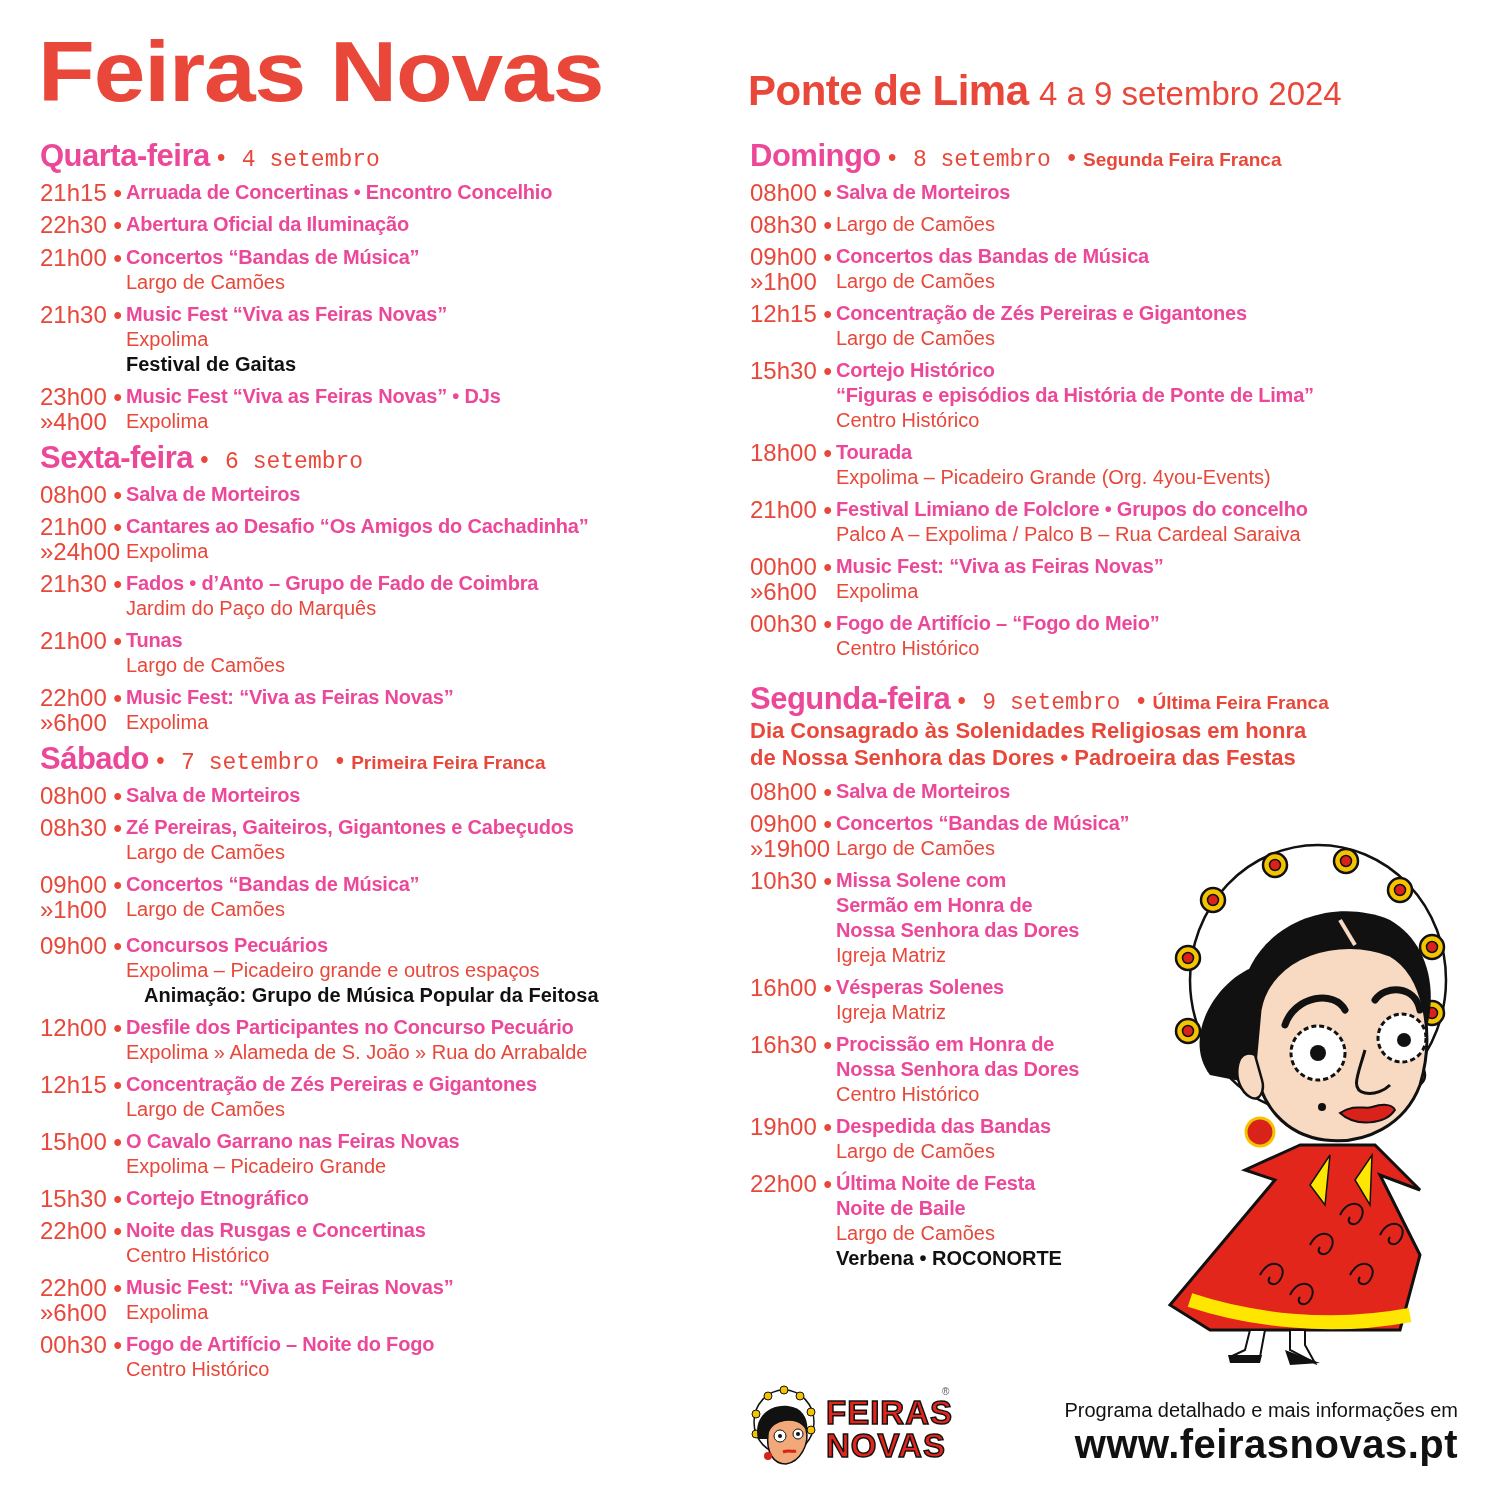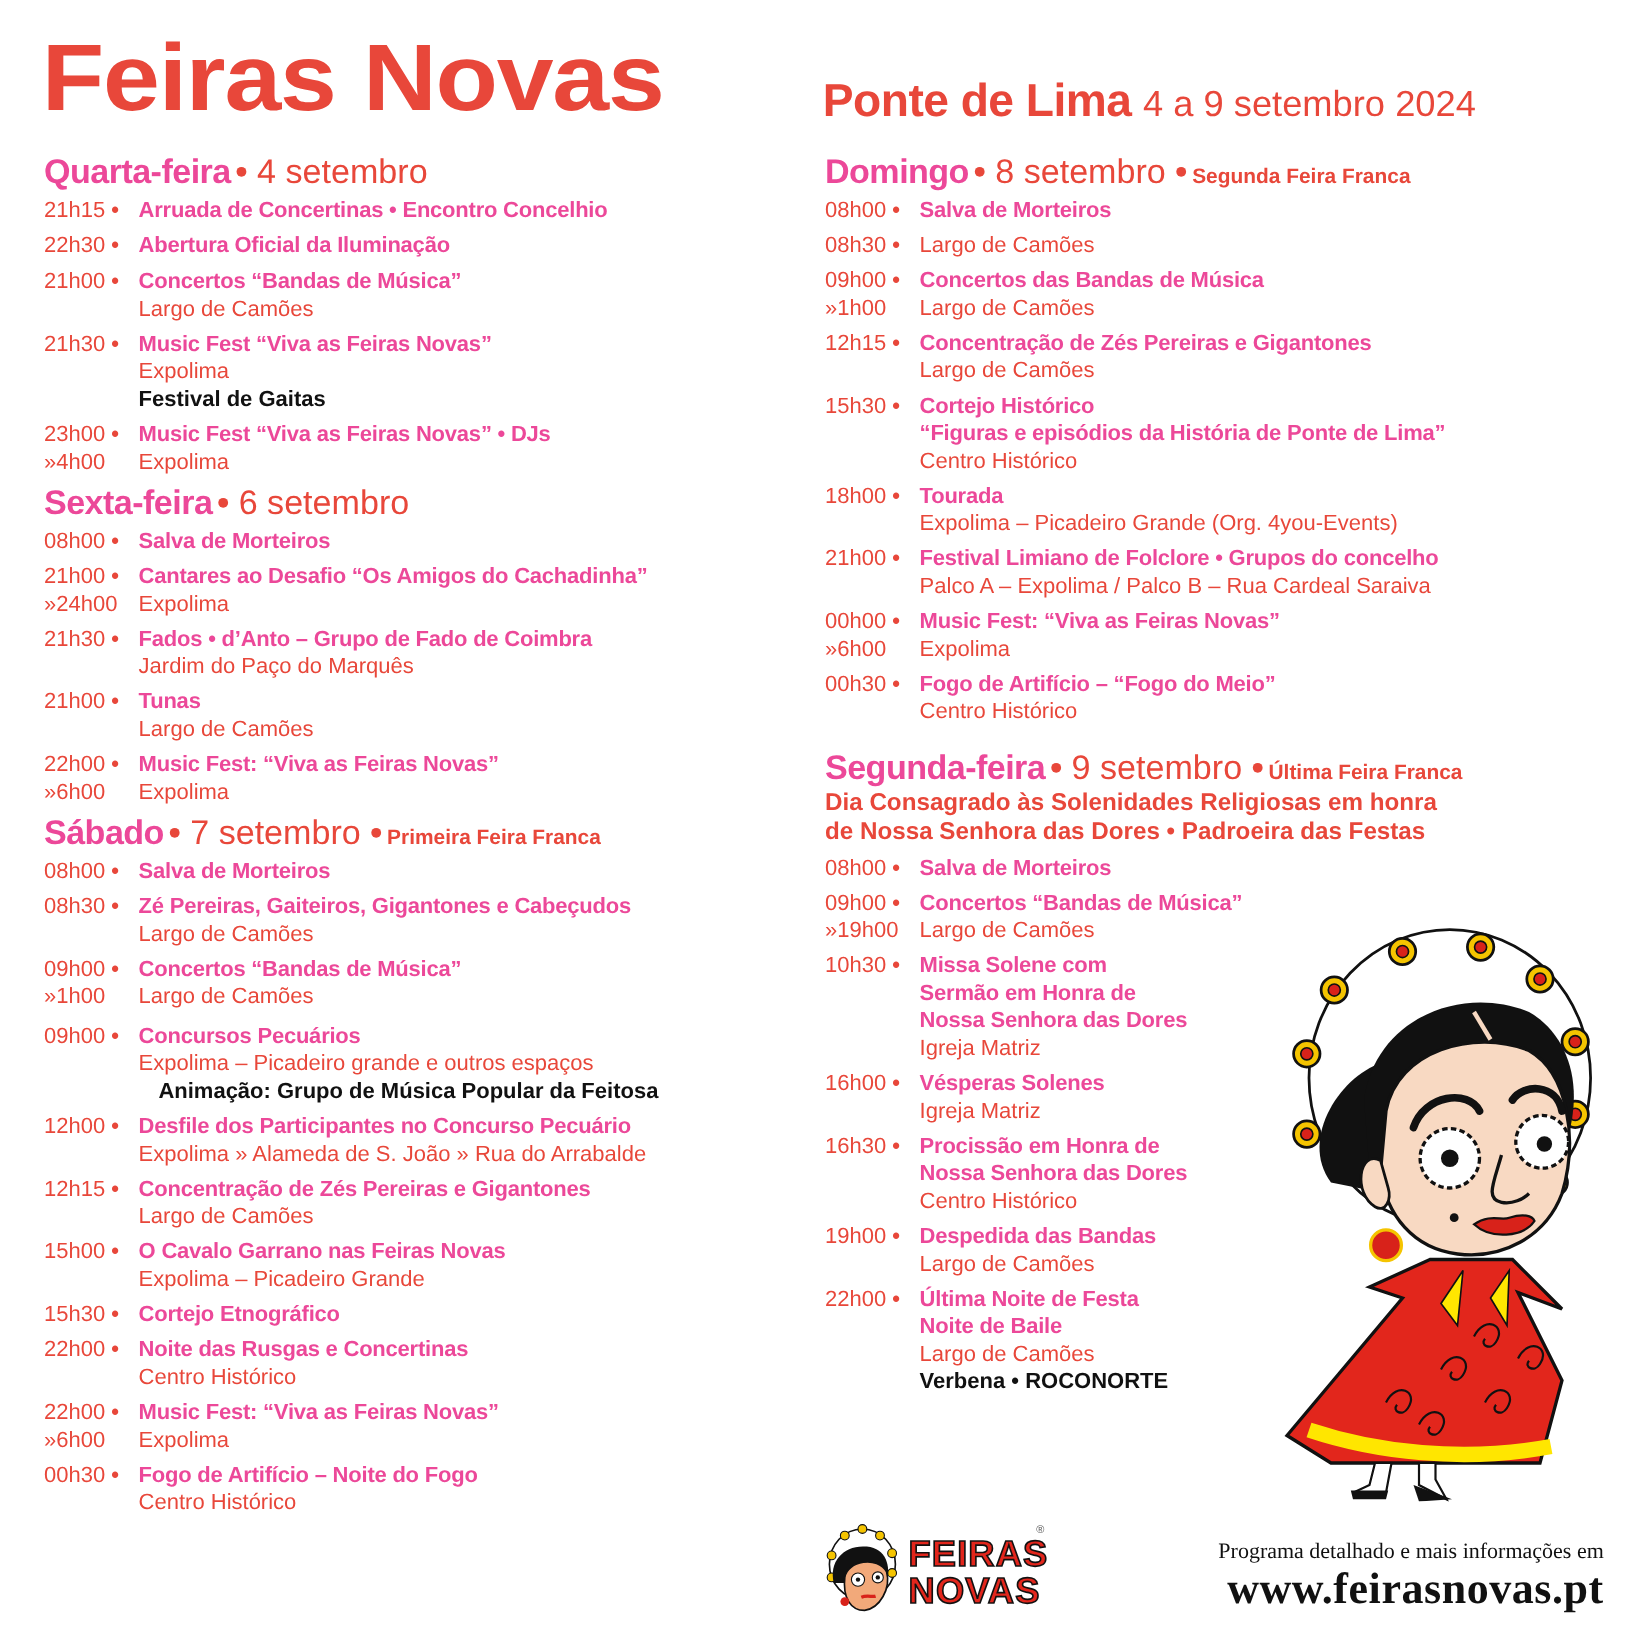--- a/index.html
+++ b/index.html
@@ -17,42 +17,42 @@
   }
   .title-sub .place { font-weight: bold; font-size: 42px; color: #E8473A; letter-spacing: -0.5px; }
   .title-sub .dates { font-size: 33px; color: #E8473A; margin-left: 6px; }
 
   .col { position: absolute; }
   .col-left { left: 40px; top: 140px; width: 690px; }
   .col-right { left: 750px; top: 140px; width: 720px; }
 
   .day-head { white-space: nowrap; line-height: 1; margin-bottom: 8px; }
   .day-name { font-weight: bold; font-size: 31px; color: #ec4899; letter-spacing: -0.5px; }
-  .day-date { font-size: 31px; color: #E8473A; }
+  .day-date { font-size: 23px; color: #E8473A; font-family: Liberation Mono, monospace; }
   .day-tag { font-weight: bold; font-size: 19px; color: #E8473A; }
   .bullet { color: #E8473A; font-weight: bold; }
 
   .day-note { font-weight: bold; font-size: 22px; color: #E8473A; line-height: 27px; margin-top: -2px; margin-bottom: 8px; }
 
   .event { display: grid; grid-template-columns: 86px 1fr; margin-bottom: 7px; }
   .event .times { display: flex; flex-direction: column; }
-  .event .time { font-size: 20px; color: #E8473A; line-height: 25px; white-space: nowrap; }
+  .event .time { font-size: 24px; color: #E8473A; line-height: 25px; white-space: nowrap; }
   .event .time .dot { font-weight: bold; }
   .event .lines { display: flex; flex-direction: column; }
   .event .title { font-weight: bold; font-size: 20px; color: #ec4899; line-height: 25px; white-space: nowrap; letter-spacing: -0.2px; }
   .event .place { font-size: 20px; color: #E8473A; line-height: 25px; white-space: nowrap; }
   .event .extra { font-weight: bold; font-size: 20px; color: #111; line-height: 25px; white-space: nowrap; }
   .event .extra.indent { padding-left: 18px; }
 
   .section { margin-bottom: 8px; }
 
   .illustration { position: absolute; left: 1150px; top: 835px; width: 330px; height: 530px; }
 
   .footer-logo { position: absolute; left: 748px; top: 1384px; width: 210px; height: 90px; }
-  .footer-text { position: absolute; left: 1000px; top: 1398px; text-align: right; width: 458px; font-family: Liberation Serif, serif; }
+  .footer-text { position: absolute; left: 1000px; top: 1398px; text-align: right; width: 458px; }
   .footer-text .lead { font-size: 20px; color: #111; line-height: 24px; }
   .footer-text .url { font-weight: bold; font-size: 40px; color: #111; line-height: 44px; letter-spacing: 0.5px; }
 </style>
 </head>
 <body>
 
 <div class="title-main">Feiras Novas</div>
 <div class="title-sub">
   <span class="place">Ponte de Lima</span>
   <span class="dates">4 a 9 setembro 2024</span>

